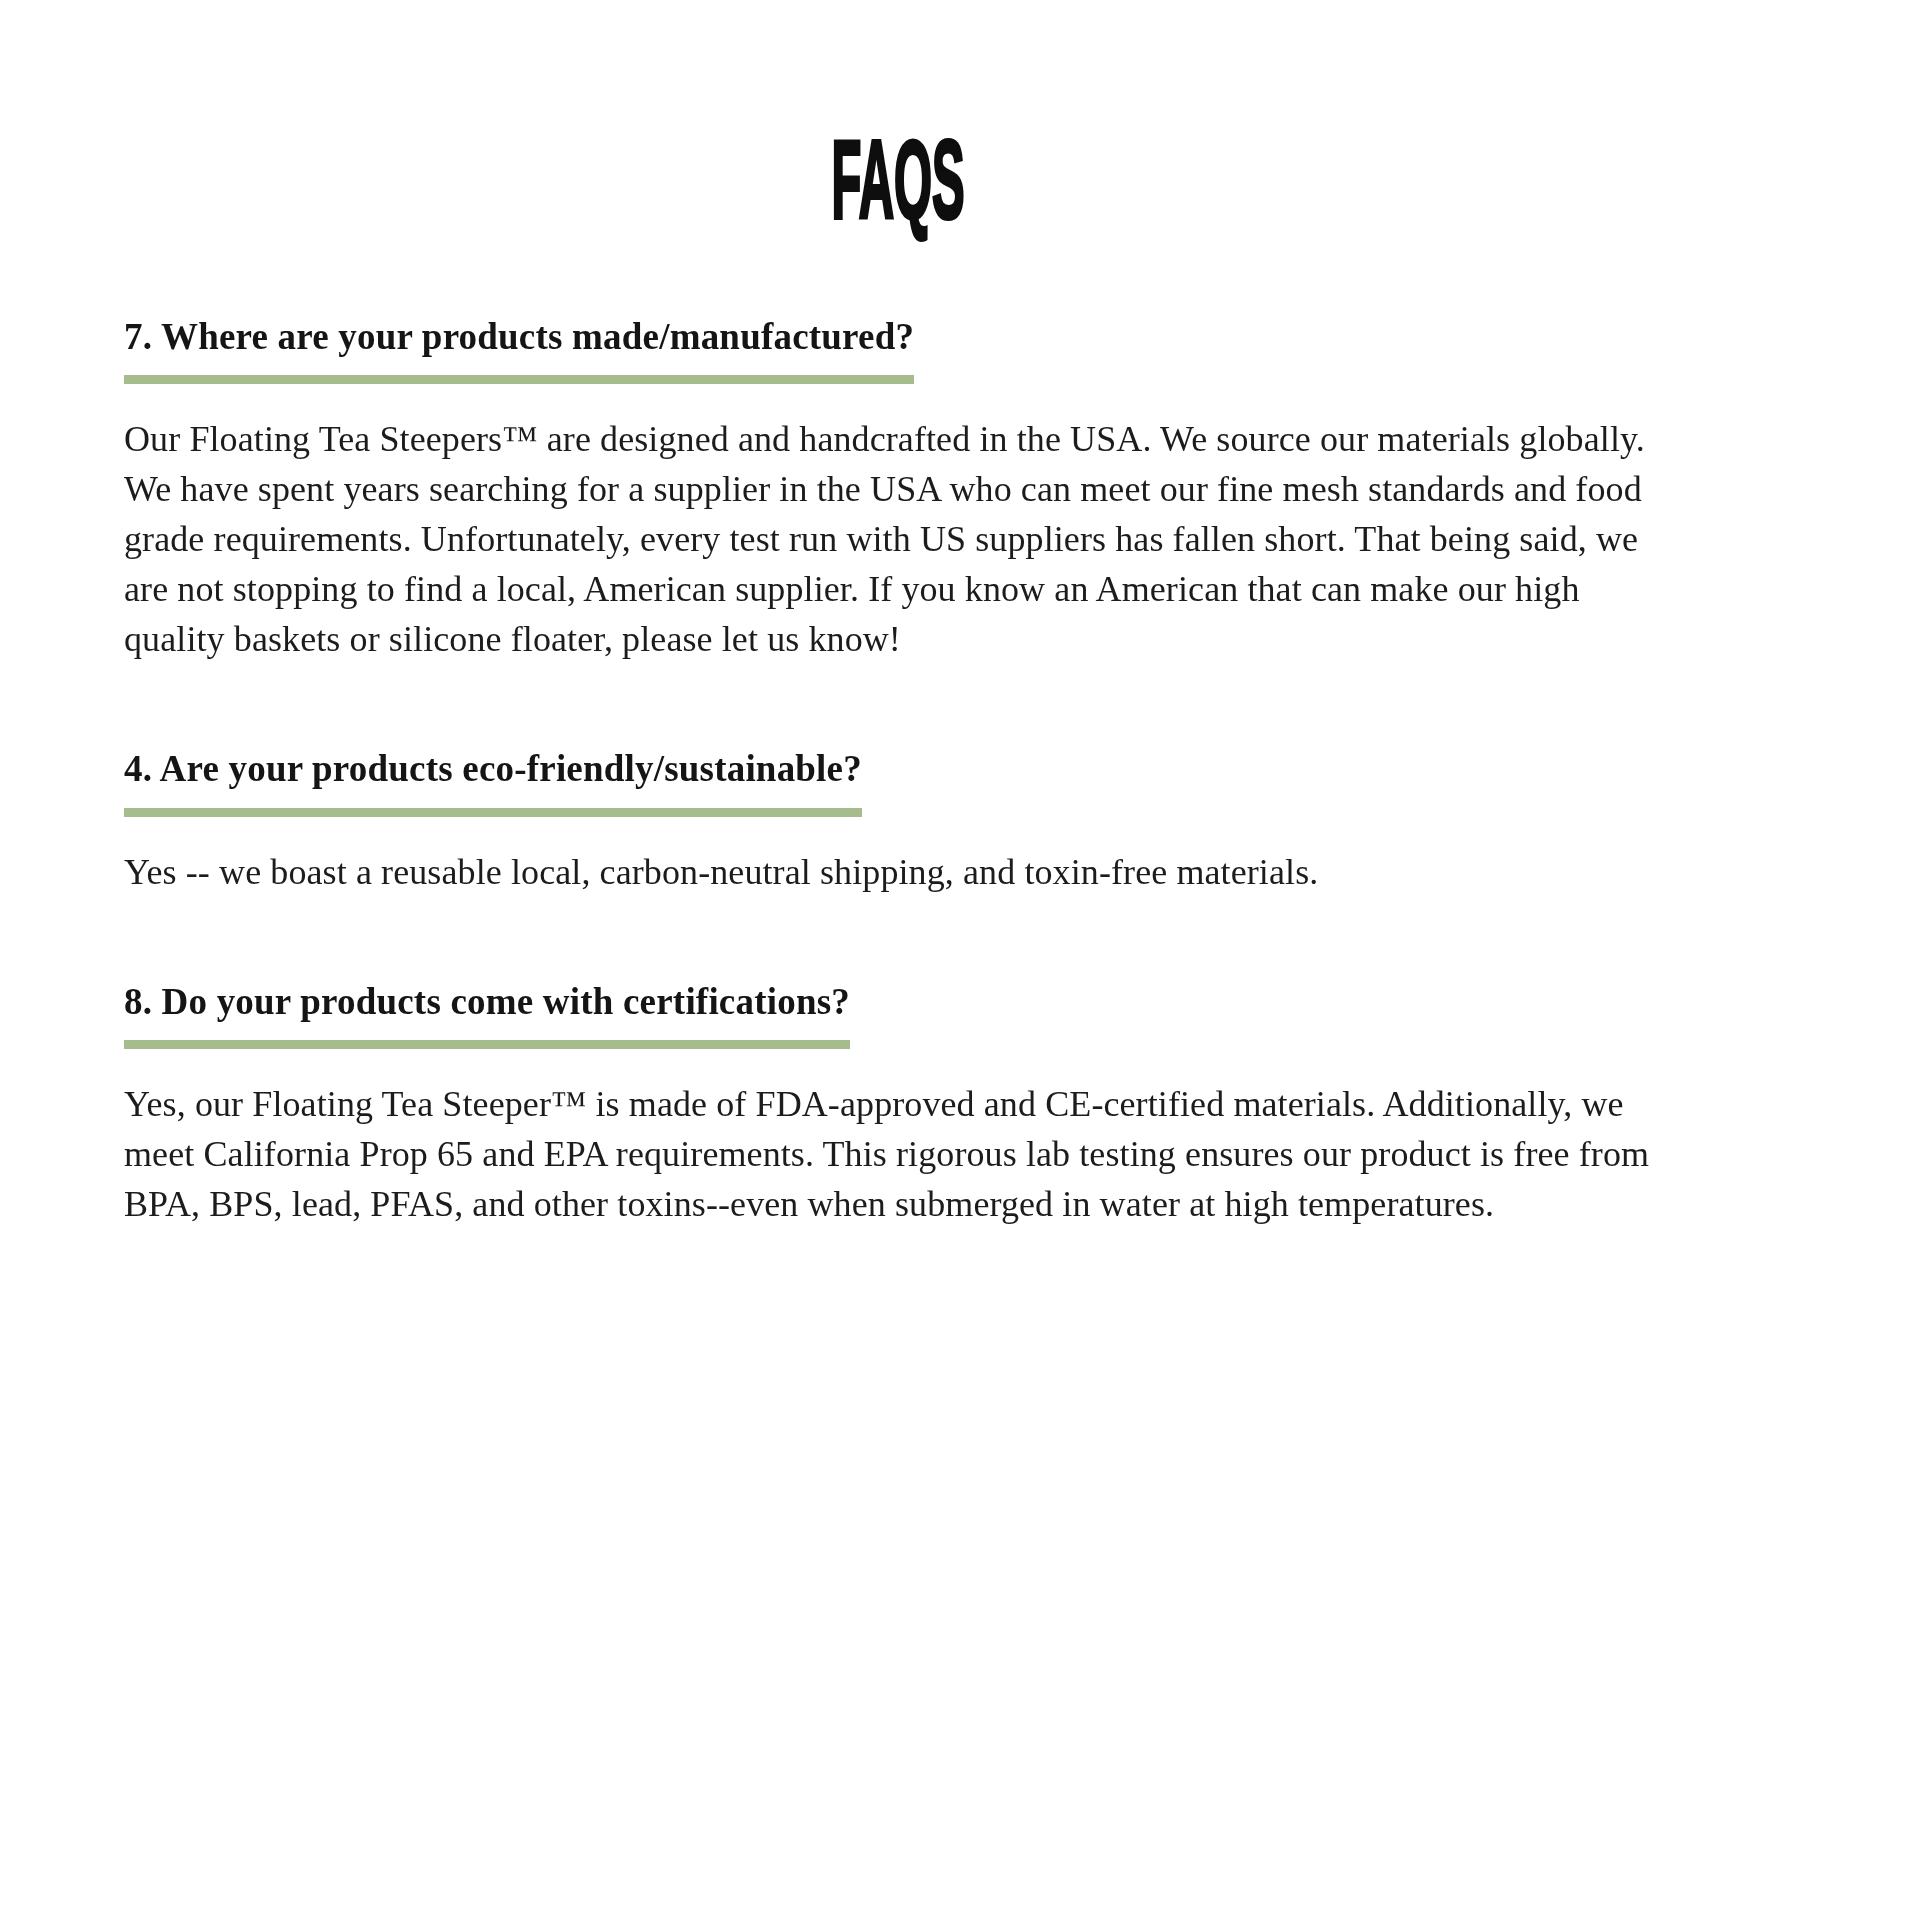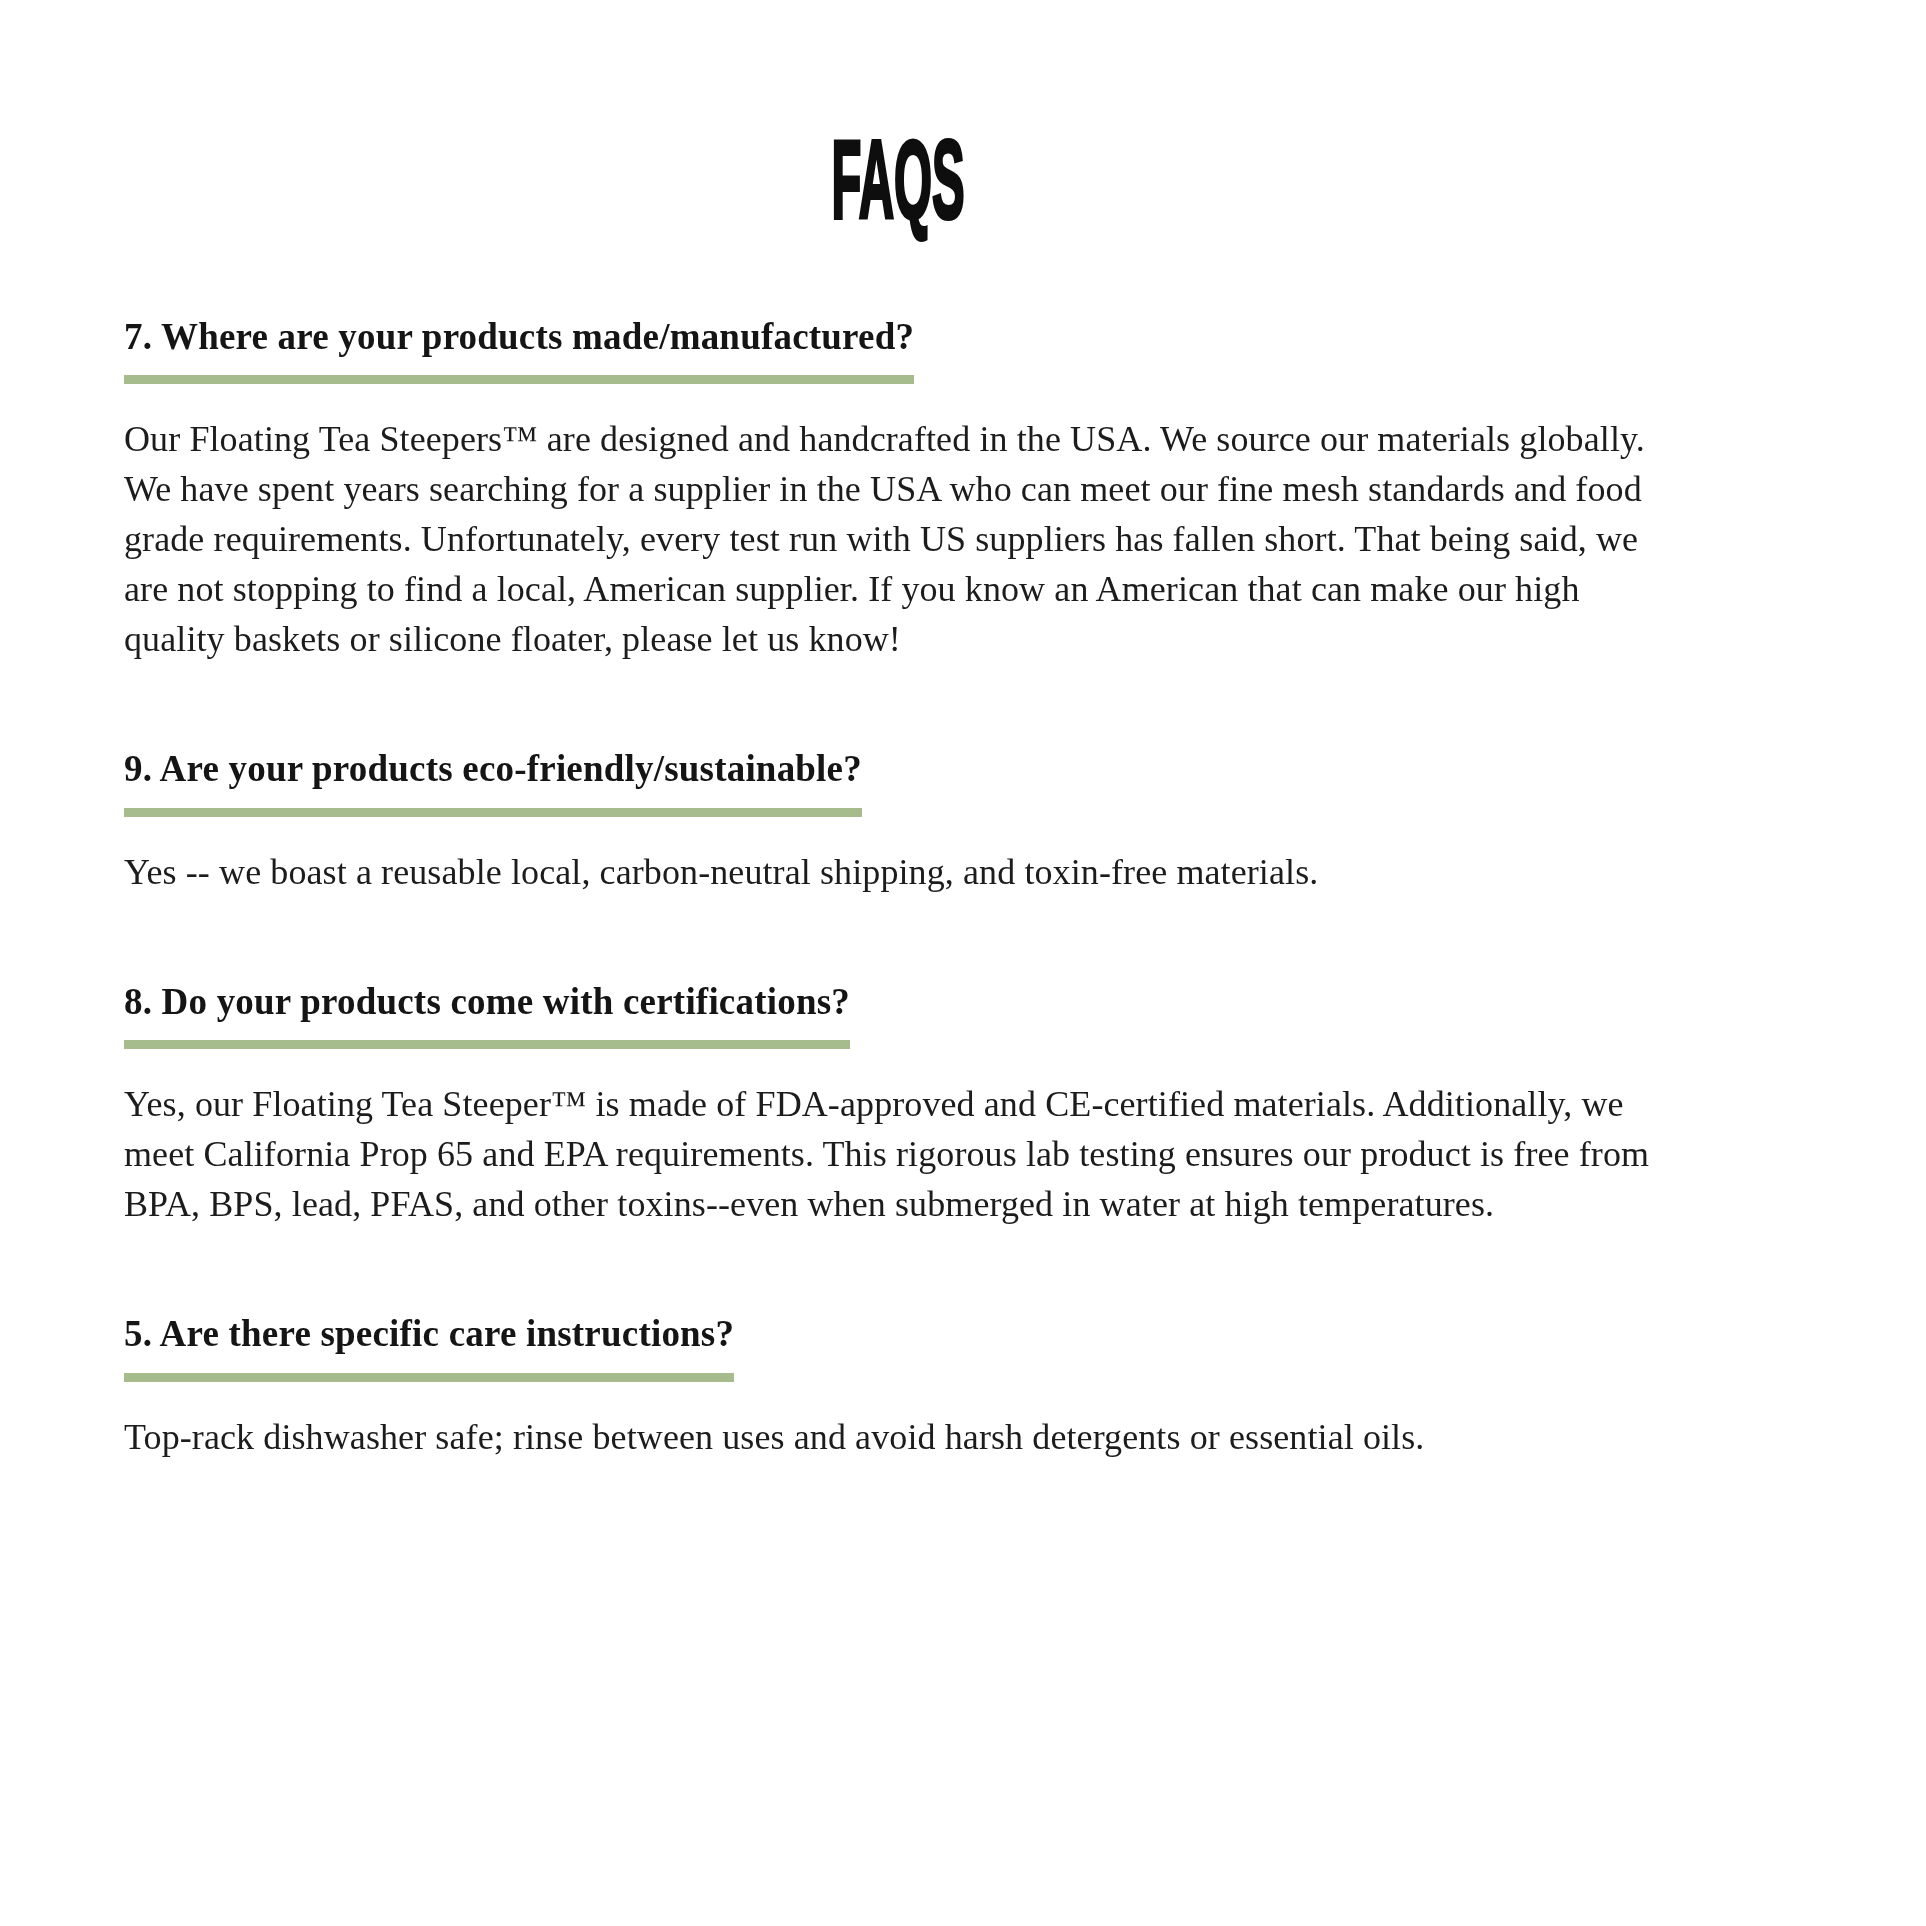--- a/index.html
+++ b/index.html
@@ -77,29 +77,25 @@
   </h1>
 
   <main class="faq-list">
 
   <section class="faq-item">
     <h2 class="faq-question">7. Where are your products made/manufactured?</h2>
     <p class="faq-answer">Our Floating Tea Steepers™ are designed and handcrafted in the USA. We source our materials globally. We have spent years searching for a supplier in the USA who can meet our fine mesh standards and food grade requirements. Unfortunately, every test run with US suppliers has fallen short. That being said, we are not stopping to find a local, American supplier. If you know an American that can make our high quality baskets or silicone floater, please let us know!</p>
   </section>
 
   <section class="faq-item">
-    <h2 class="faq-question">9. Are your products eco-friendly/sustainable?</h2>
+    <h2 class="faq-question">4. Are your products eco-friendly/sustainable?</h2>
     <p class="faq-answer">Yes -- we boast a reusable local, carbon-neutral shipping, and toxin-free materials.</p>
   </section>
 
   <section class="faq-item">
     <h2 class="faq-question">8. Do your products come with certifications?</h2>
     <p class="faq-answer">Yes, our Floating Tea Steeper™ is made of FDA-approved and CE-certified materials. Additionally, we meet California Prop 65 and EPA requirements. This rigorous lab testing ensures our product is free from BPA, BPS, lead, PFAS, and other toxins--even when submerged in water at high temperatures.</p>
   </section>
 
-  <section class="faq-item">
-    <h2 class="faq-question">5. Are there specific care instructions?</h2>
-    <p class="faq-answer">Top-rack dishwasher safe; rinse between uses and avoid harsh detergents or essential oils.</p>
-  </section>
 </main>
 
 </div>
 
 
 </body></html>

